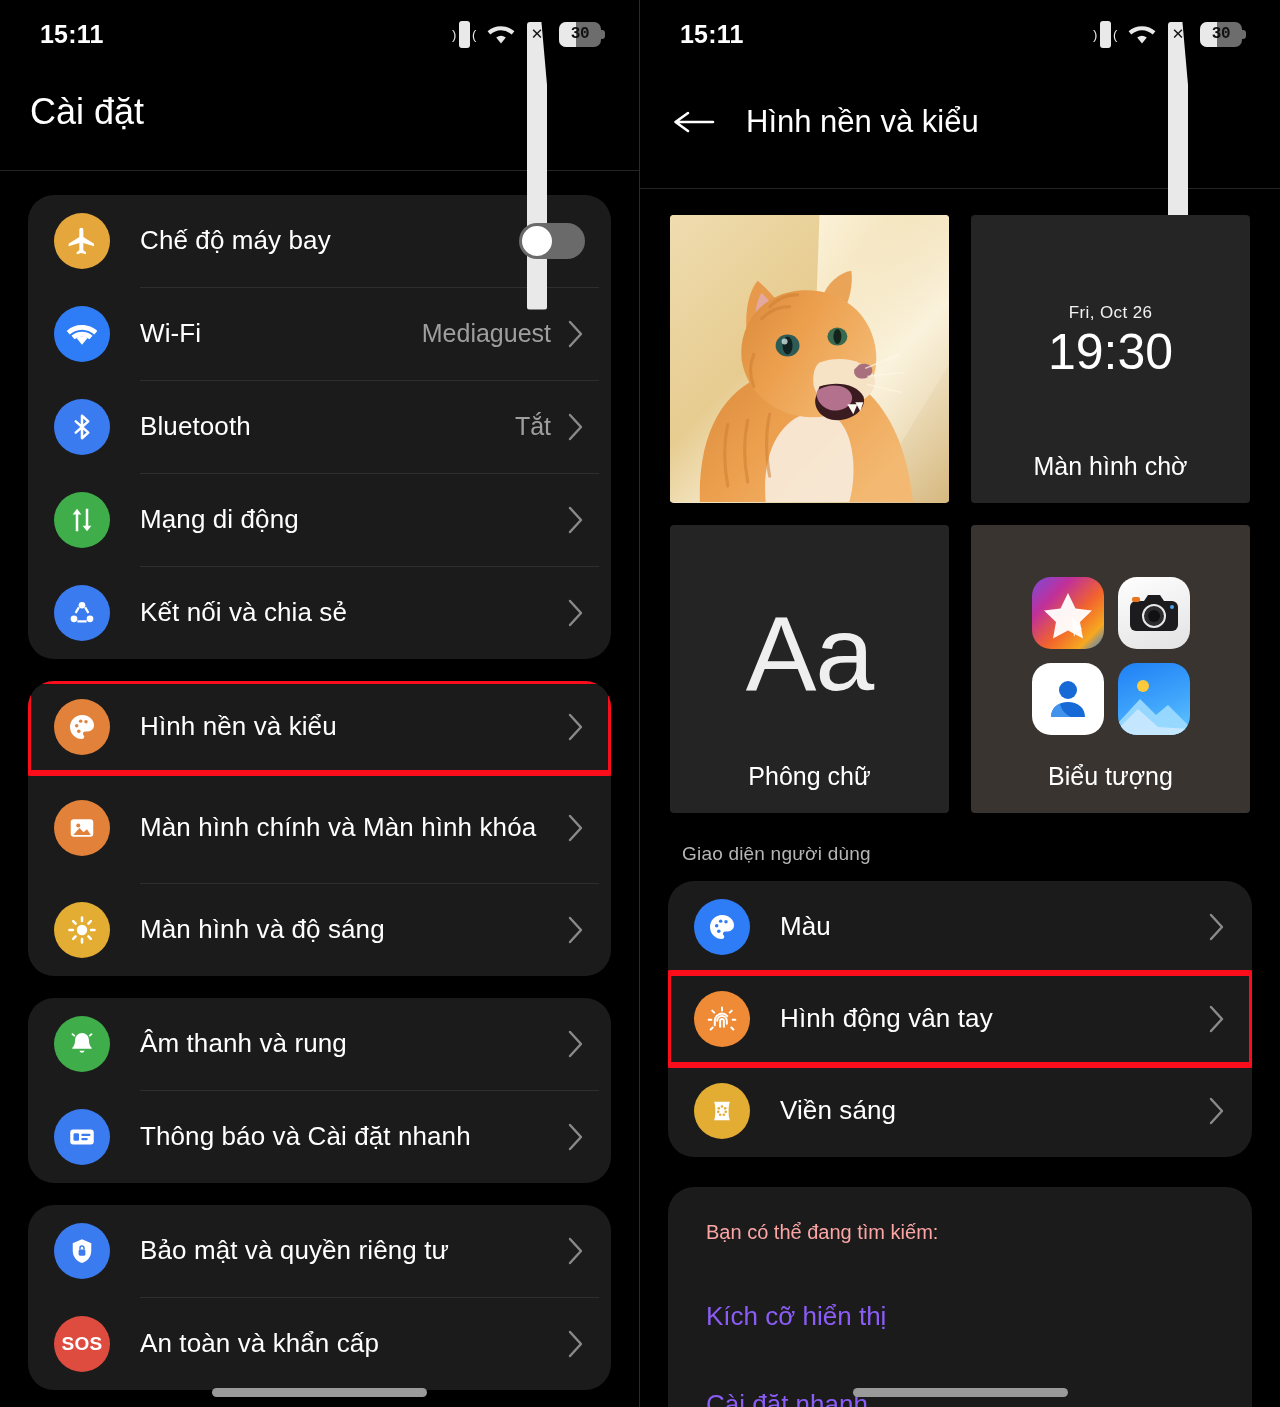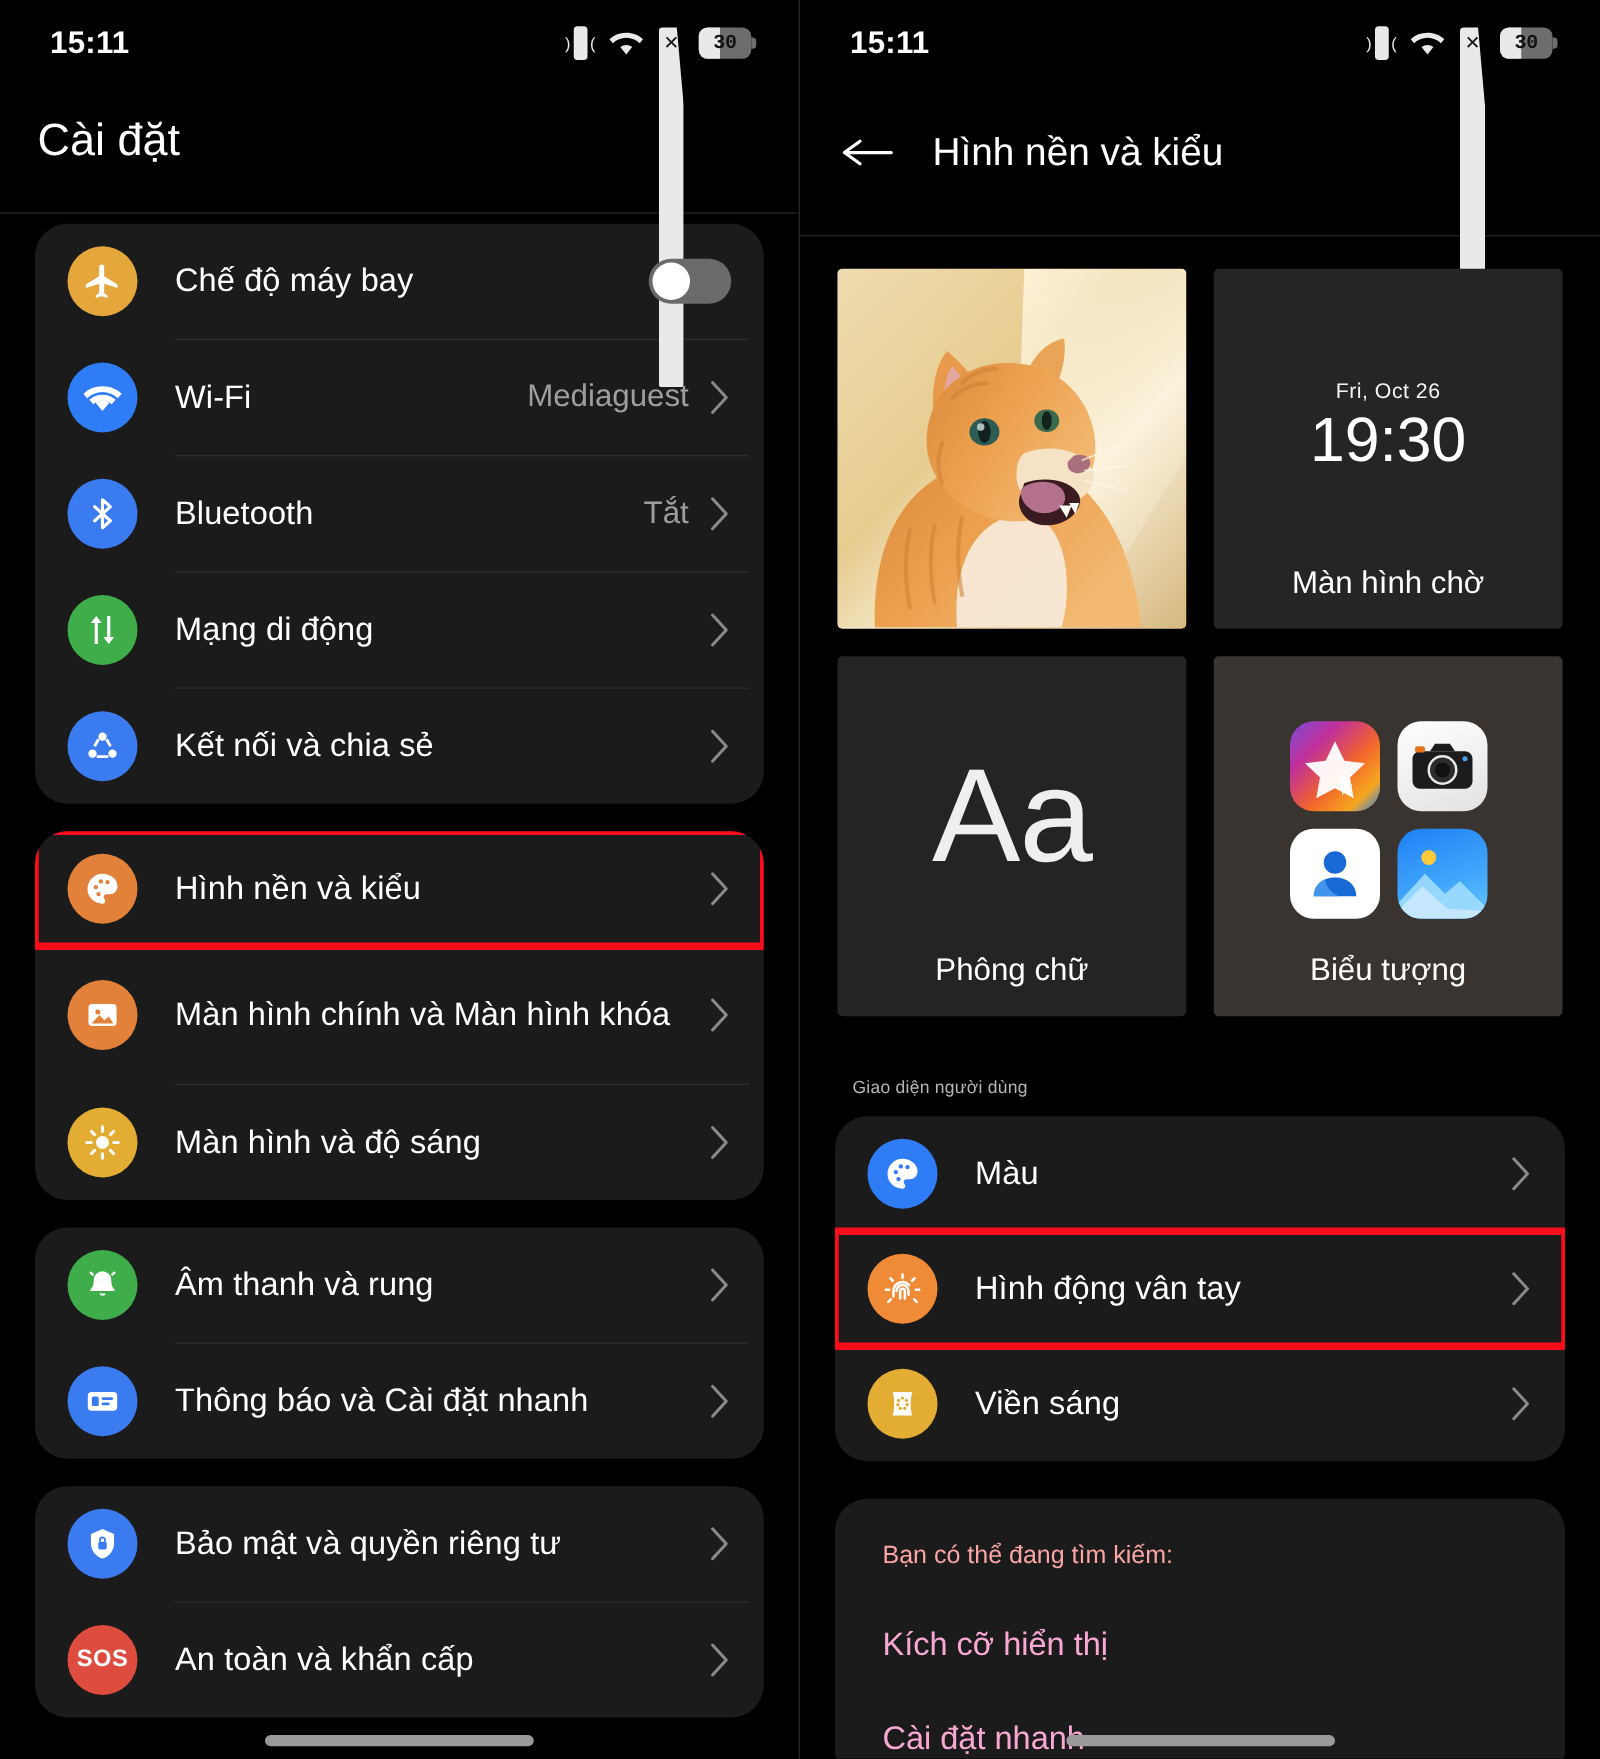--- a/index.html
+++ b/index.html
@@ -68,21 +68,21 @@
   .back-btn{ width:48px; height:48px; display:flex; align-items:center; justify-content:center; cursor:pointer; }
   .hdr-title{ font-size:31px; font-weight:400; }
   .hdr-divider{ height:1px; background:#242424; margin-top:38px; }
   .hdr-divider.r{ margin-top:42px; }
 
   
   .scrollarea{ padding:0 28px; }
   .group{
     background:#1b1b1b; border-radius:26px; margin-top:22px; overflow:hidden;
   }
-  .group.first{ margin-top:8px; }
+  .group.first{ margin-top:24px; }
   .row{
     display:flex; align-items:center; min-height:92px; padding:0 26px 0 26px;
     cursor:pointer; position:relative;
   }
   .row.tall{ min-height:110px; }
   .bubble{
     width:56px; height:56px; border-radius:50%; flex:0 0 56px;
     display:flex; align-items:center; justify-content:center;
   }
   .row-label{
@@ -144,29 +144,29 @@
   }
   .iconpack .gridwrap{ display:grid; grid-template-columns:repeat(2,72px); gap:14px; }
   .appicon{ width:72px; height:72px; border-radius:19px; position:relative; overflow:hidden; }
   .appicon.themes{ background:linear-gradient(135deg,#7b4bd8 0%,#c0309a 28%,#f2642c 58%,#f6a820 82%,#2b7de9 100%); }
   .appicon.camera{ background:linear-gradient(160deg,#ffffff 0%,#e2e2e2 100%); }
   .appicon.contacts{ background:#ffffff; }
   .appicon.gallery{ background:linear-gradient(160deg,#1f7ff5 0%,#3ea4fb 55%,#63c6ff 100%); }
 
   
   .sec-label{
-    font-size:14px; color:#b6b6b6; padding:48px 0 0 42px; letter-spacing:.2px;
+    font-size:19px; color:#b6b6b6; padding:30px 0 0 42px; letter-spacing:.2px;
   }
   .group.r{ margin:16px 28px 0 28px; }
   .tipcard{
     background:#1b1b1b; border-radius:26px; margin:30px 28px 0 28px;
     padding:34px 38px 20px 38px;
   }
   .tip-head{ font-size:20px; color:#fca5a5; }
-  .tip-item{ font-size:26px; color:#f9a8d4; margin-top:44px; }
+  .tip-item{ font-size:26px; color:#8b5cf6; margin-top:57px; }
 
   
   .navbar{
     position:absolute; left:0; right:0; bottom:10px; display:flex; justify-content:center;
   }
   .navbar .pill{ width:215px; height:9px; border-radius:6px; background:#9a9a9a; }
   .navbar.right .pill{ width:215px; }
 </style>
 </head>
 <body>

